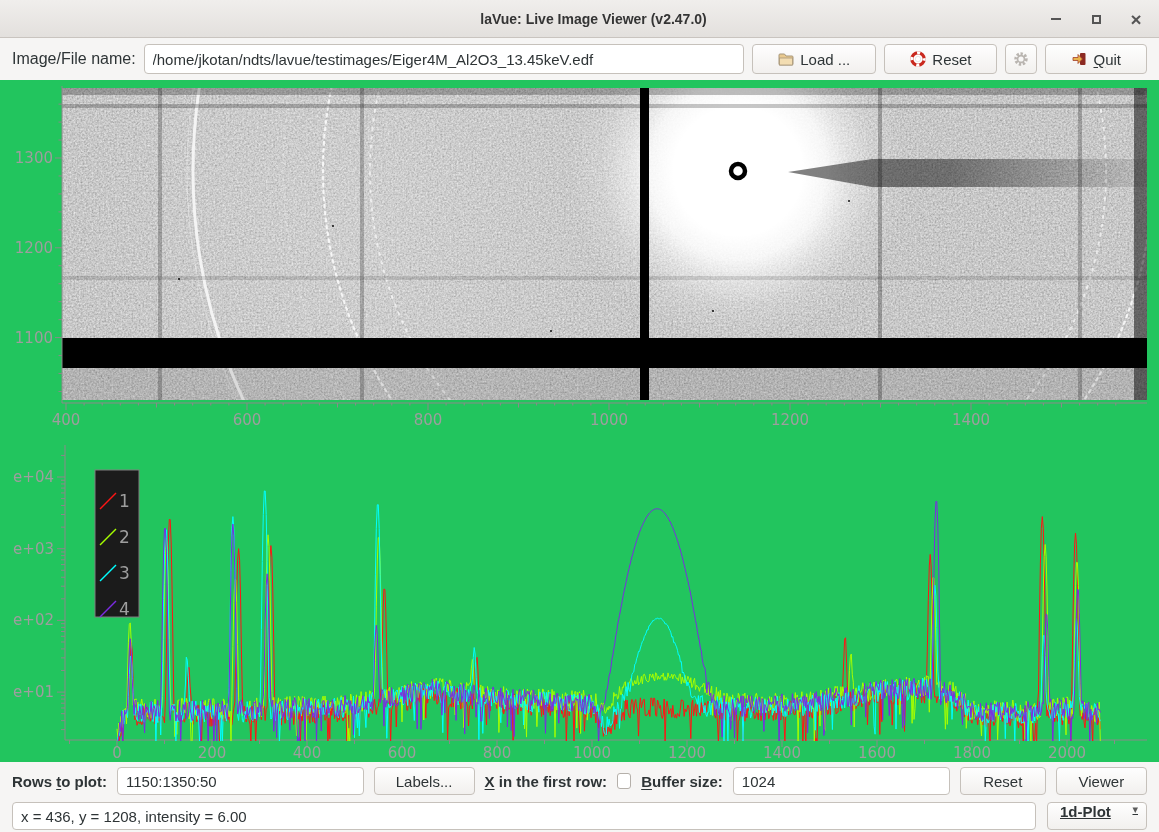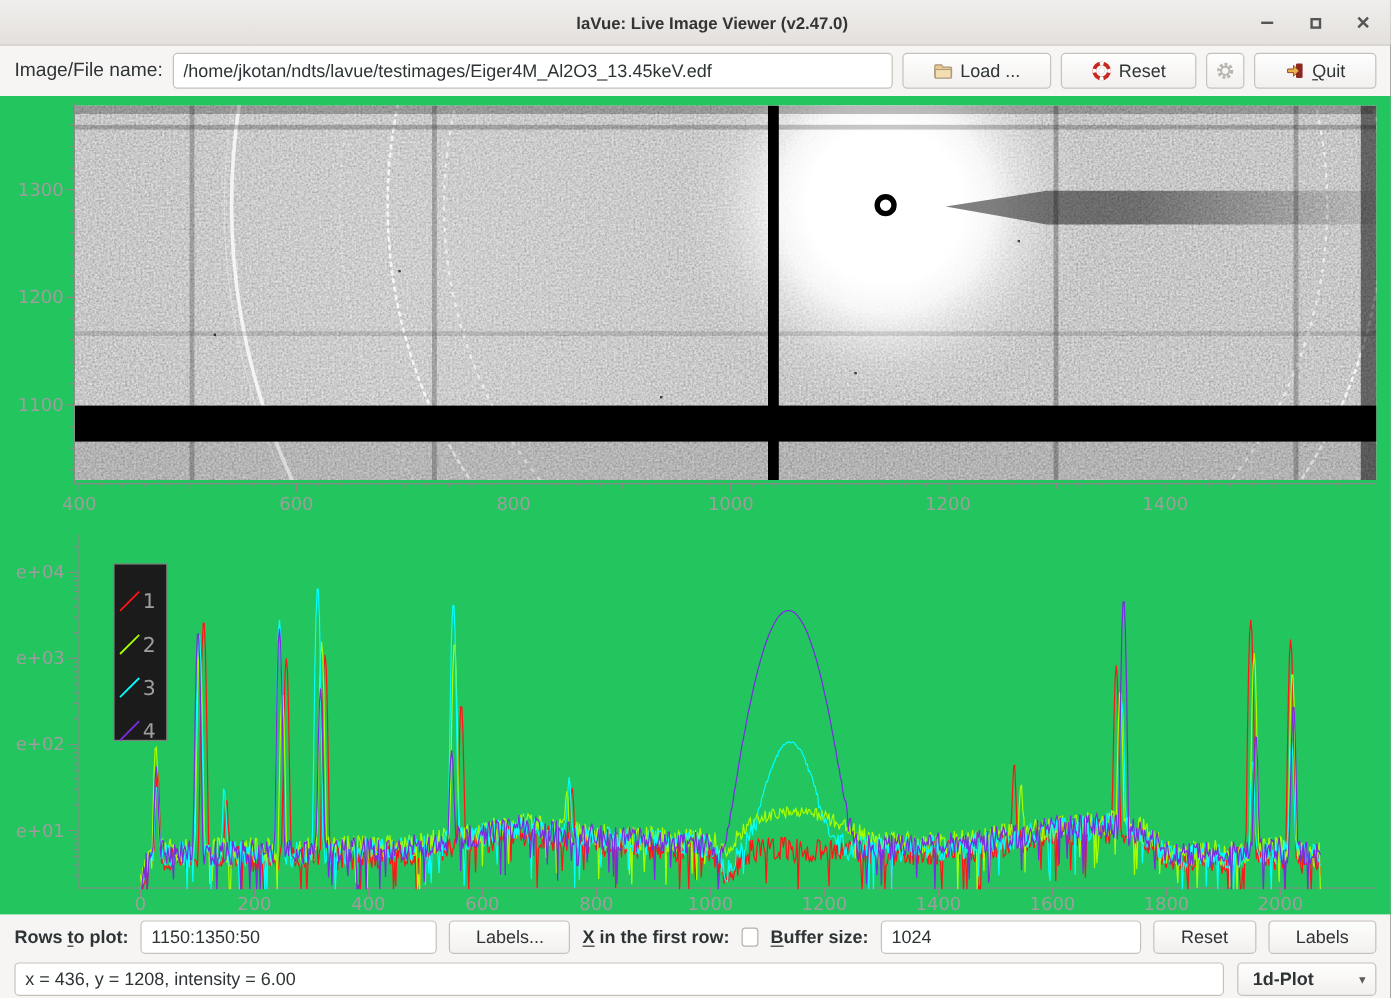--- a/index.html
+++ b/index.html
@@ -38,23 +38,23 @@
   .controls-row{height:34px;display:flex;align-items:center;gap:10px;padding:4px 12px 0 12px;box-sizing:border-box;}
   .controls-row label{font-size:15px;color:#2e3436;white-space:nowrap;font-weight:bold;}
   .small-input{height:28px;}
   .rows-input{width:283px;}
   .buffer-input{flex:1;}
   .push-btn{height:28px;min-width:74px;justify-content:center;}
   .checkbox{width:16px;height:16px;border:1px solid #b5b0aa;border-radius:3px;background:#fff;
             display:inline-block;box-sizing:border-box;}
   .status-row{height:36px;display:flex;align-items:center;gap:11px;padding:4px 12px 0 12px;box-sizing:border-box;}
   .status-input{flex:1;height:28px;}
-  .combo{width:116px;height:28px;border:1px solid #c6c1bb;border-radius:4px;
-         background:linear-gradient(#fefefe,#f2f0ee);display:flex;align-items:center;
-         padding:0 8px 0 12px;box-sizing:border-box;font-size:15px;font-weight:bold;color:#2e3436;}
+  .combo{width:100px;height:28px;border:1px solid #c6c1bb;border-radius:4px;
+         background:linear-gradient(#fefefe,#f2f0ee);display:flex;align-items:flex-start;
+         padding:0 8px 0 12px;box-sizing:border-box;font-size:15px;font-weight:bold;color:#2e3436;text-decoration:underline;}
   .combo .arrow{margin-left:auto;font-size:11px;color:#5c5c5c;font-weight:normal;}
   text{font-family:"DejaVu Sans","Liberation Sans",sans-serif;}
 </style>
 </head>
 <body>
 
 <div class="window">
 
   <div class="titlebar">
     <div class="title">laVue: Live Image Viewer (v2.47.0)</div>
@@ -381,21 +381,21 @@
 
   <div class="controls-row">
     <label><span>Rows </span><span class="mn">t</span><span>o plot:</span></label>
     <input class="text-input small-input rows-input" value="1150:1350:50" style="">
     <button class="btn push-btn">Labels...</button>
     <label><span class="mn">X</span><span> in the first row:</span></label>
     <span class="checkbox"></span>
     <label><span class="mn">B</span><span>uffer size:</span></label>
     <input class="text-input small-input buffer-input" value="1024" style="">
     <button class="btn push-btn">Reset</button>
-    <button class="btn push-btn">Labels</button>
+    <button class="btn push-btn">Viewer</button>
   </div>
 
   <div class="status-row">
     <input class="text-input status-input" readonly="" value="x = 436, y = 1208, intensity = 6.00" style="">
     <div class="combo">
       <span>1d-Plot</span>
       <span class="arrow">▾</span>
     </div>
   </div>
 

